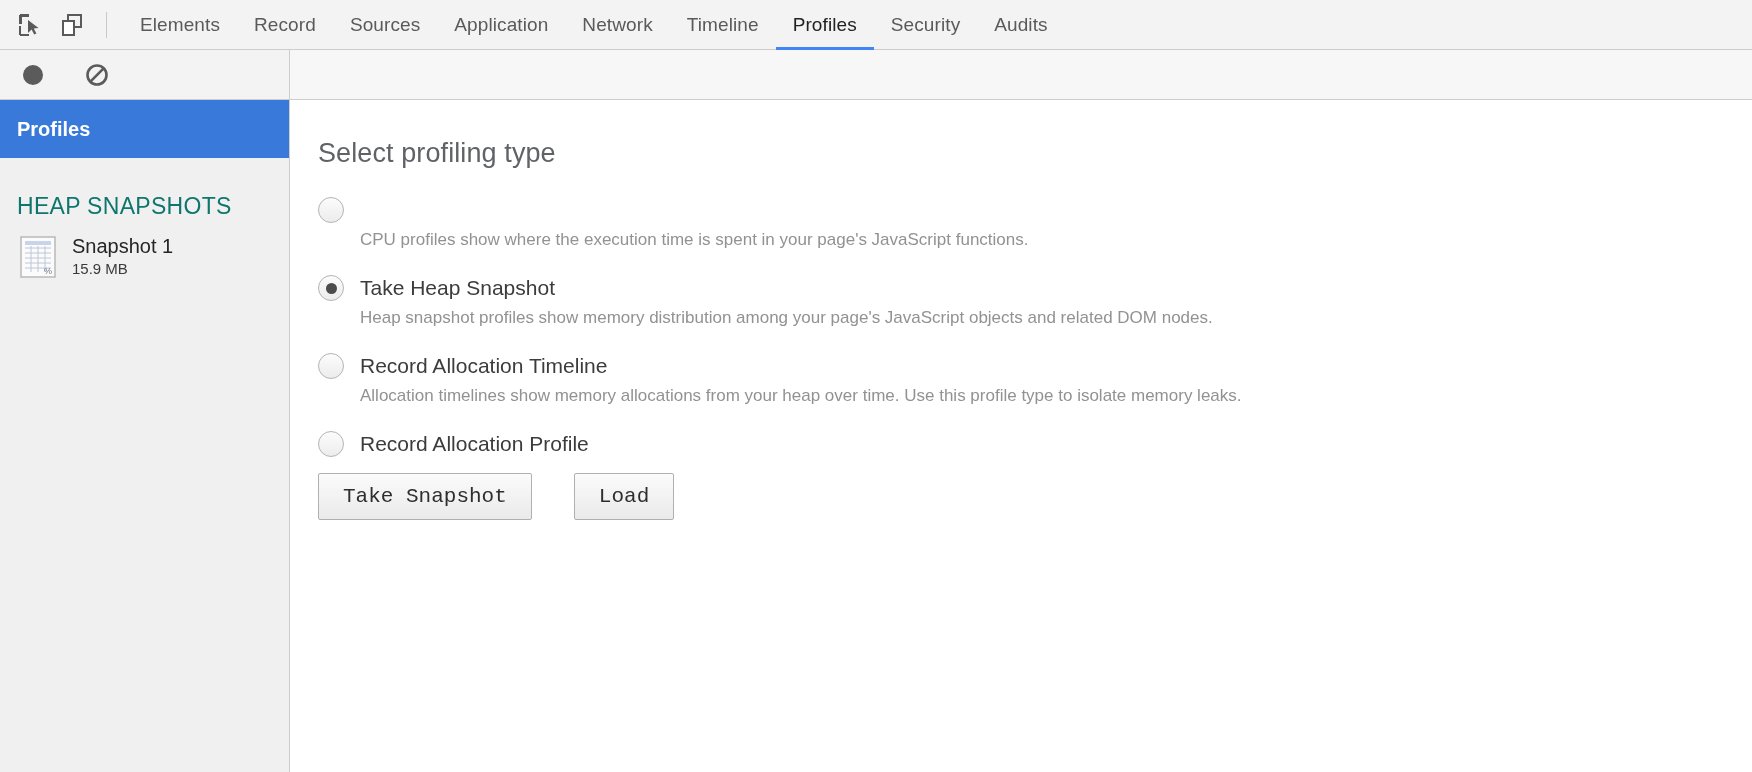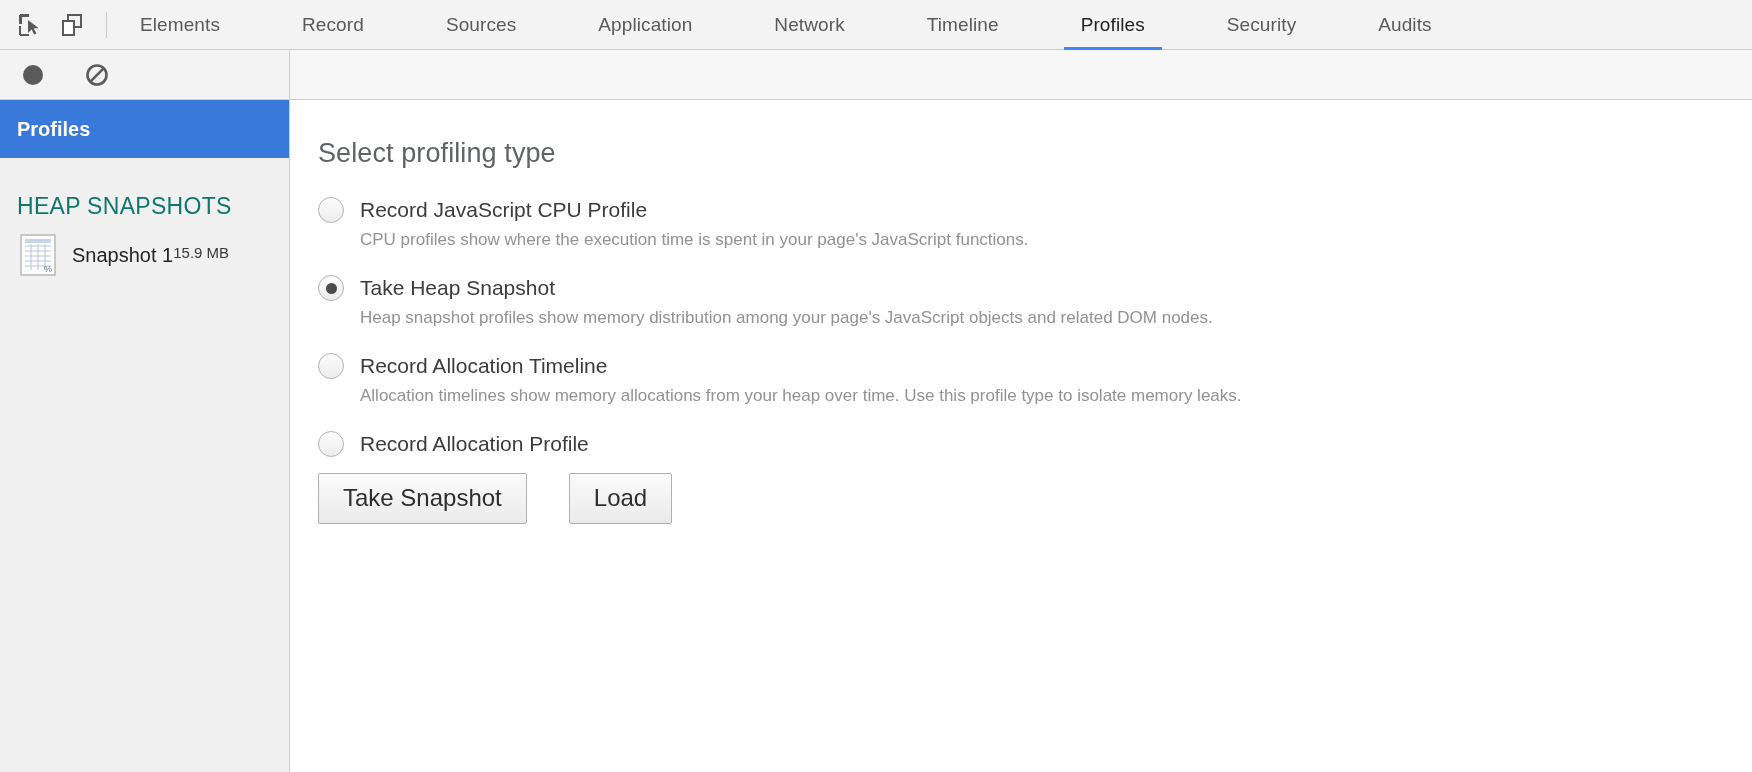--- a/index.html
+++ b/index.html
@@ -39,21 +39,20 @@
   .tb-divider {
     width: 1px;
     height: 26px;
     background: #c9c9c9;
     margin: 0 16px 0 12px;
   }
   .tabs {
     display: flex;
     align-items: stretch;
     height: 50px;
-    gap: 48px;
   }
   .tab {
     display: flex;
     align-items: center;
     padding: 0 17px;
     font-size: 19px;
     color: #5a5a5a;
     cursor: pointer;
     position: relative;
     letter-spacing: 0.1px;
@@ -140,21 +139,21 @@
     padding: 4px 0 4px 20px;
     cursor: pointer;
   }
   .snap-icon {
     width: 36px; height: 42px;
     margin-right: 16px;
     flex-shrink: 0;
   }
   .sb-item-texts {
     display: flex;
-    flex-direction: row;
+    flex-direction: column;
     justify-content: center;
   }
   .sb-item-title {
     font-size: 20px;
     color: #252525;
     line-height: 25px;
   }
   .sb-item-sub {
     font-size: 15px;
     color: #3a3a3a;
@@ -214,22 +213,22 @@
     margin: 0 0 22px 42px;
     line-height: 26px;
   }
 
   .button-row {
     display: flex;
     align-items: center;
     margin-top: 16px;
   }
   .btn {
-    font-family: Liberation Sans, sans-serif;
-    font-size: 24px;
+    font-family: Liberation Mono, monospace;
+    font-size: 21px;
     color: #2e2e2e;
     background: linear-gradient(#fbfbfb, #eaeaea);
     border: 1px solid #b0b0b0;
     border-radius: 2px;
     padding: 10px 24px;
     cursor: pointer;
     line-height: 1.2;
   }
   .btn-spacer { width: 42px; }
 </style>
@@ -334,21 +333,20 @@
         </span>
       </div>
     </div>
 
     <div class="main">
       <h1 class="panel-title">Select profiling type</h1>
 
       <div class="profile-option">
         <div class="opt-row">
           <span class="radio"></span>
-          <span class="opt-label">Record JavaScript CPU Profile</span>
         </div>
         <div class="opt-desc">CPU profiles show where the execution time is spent in your page's JavaScript functions.</div>
       </div>
 
       <div class="profile-option">
         <div class="opt-row">
           <span class="radio checked"></span>
           <span class="opt-label">Take Heap Snapshot</span>
         </div>
         <div class="opt-desc">Heap snapshot profiles show memory distribution among your page's JavaScript objects and related DOM nodes.</div>

